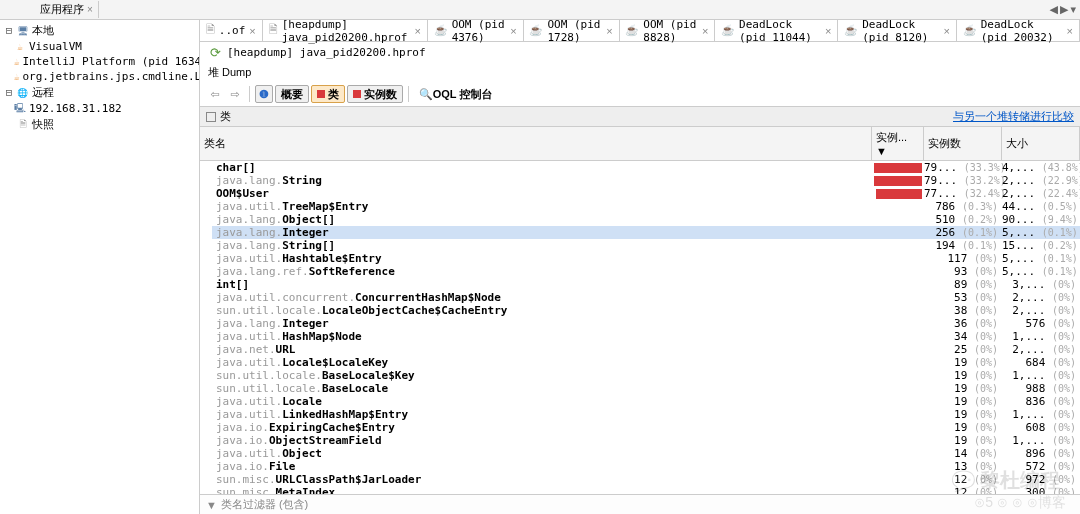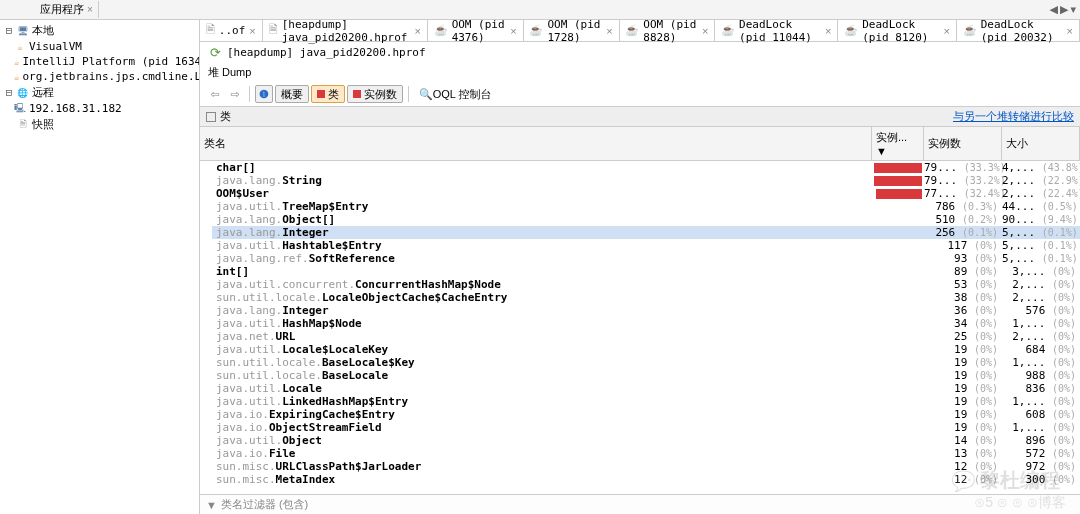--- a/index.html
+++ b/index.html
@@ -27,21 +27,21 @@
 .file-tab .x { color: #888; cursor: pointer; }
 .file-tab .m { font-family: monospace; }
 .refresh-icon { color: #5a9a3d; margin-left: 4px; font-size: 13px; }
 .doc-header { display: flex; align-items: center; padding: 3px 6px; gap: 6px; }
 .doc-header .label { font-family: monospace; }
 .heap-dump-label { padding: 2px 8px; font-size: 11px; }
 .toolbar { display: flex; align-items: center; gap: 2px; padding: 3px 6px; border-bottom: 1px solid #ccc; }
 .tb-btn { display: inline-flex; align-items: center; justify-content: center; width: 18px; height: 18px; border: 1px solid transparent; border-radius: 2px; cursor: pointer; font-size: 11px; }
 .tb-btn.nav { color: #888; }
 .tb-btn.info { color: #2a6ac8; font-weight: bold; border: 1px solid #aaa; background: #f0f0f0; }
-.tb-btn.text { width: auto; padding: 0 5px; border: 1px solid #aaa; background: #f0f0f0; font-size: 11px; }
+.tb-btn.text { width: auto; padding: 0 5px; border: 1px solid #aaa; background: #f0f0f0; font-size: 11px; font-weight: bold; }
 .tb-btn.text.active { background: #fde9c9; border-color: #d8a14a; }
 .tb-btn .red-sq { width: 8px; height: 8px; background: #d9393c; display: inline-block; margin-right: 3px; }
 .tb-sep { width: 1px; height: 16px; background: #ccc; margin: 0 3px; }
 .section-header { background: #eee; border-bottom: 1px solid #ccc; padding: 2px 6px; display: flex; align-items: center; gap: 4px; }
 .section-header .icon-box { width: 10px; height: 10px; border: 1px solid #888; display: inline-block; }
 .link-compare { margin-left: auto; color: #0056c7; text-decoration: underline; cursor: pointer; font-size: 11px; }
 .table-wrapper { flex: 1; overflow: hidden; display: flex; flex-direction: column; }
 .thead { display: flex; background: #f4f4f4; border-bottom: 1px solid #ccc; }
 .thead .th { padding: 3px 4px; border-right: 1px solid #ccc; font-size: 11px; display: flex; align-items: center; }
 .th-name { flex: 1; }
@@ -235,20 +235,26 @@
             <div class="cell-inst">510 <span class="pct">(0.2%)</span></div>
             <div class="cell-size">90... <span class="pct">(9.4%)</span></div>
           </div>
           <div class="row selected">
             <div class="cell-name"><span class="gray">java.lang.</span><span class="bold">Integer</span></div>
             <div class="cell-bar"></div>
             <div class="cell-inst">256 <span class="pct">(0.1%)</span></div>
             <div class="cell-size">5,... <span class="pct">(0.1%)</span></div>
           </div>
           <div class="row">
+            <div class="cell-name"><span class="gray">java.lang.</span><span class="bold">String[]</span></div>
+            <div class="cell-bar"></div>
+            <div class="cell-inst">194 <span class="pct">(0.1%)</span></div>
+            <div class="cell-size">15... <span class="pct">(0.2%)</span></div>
+          </div>
+          <div class="row">
             <div class="cell-name"><span class="gray">java.util.</span><span class="bold">Hashtable$Entry</span></div>
             <div class="cell-bar"></div>
             <div class="cell-inst">117 <span class="pct">(0%)</span></div>
             <div class="cell-size">5,... <span class="pct">(0.1%)</span></div>
           </div>
           <div class="row">
             <div class="cell-name"><span class="gray">java.lang.ref.</span><span class="bold">SoftReference</span></div>
             <div class="cell-bar"></div>
             <div class="cell-inst">93 <span class="pct">(0%)</span></div>
             <div class="cell-size">5,... <span class="pct">(0.1%)</span></div>

